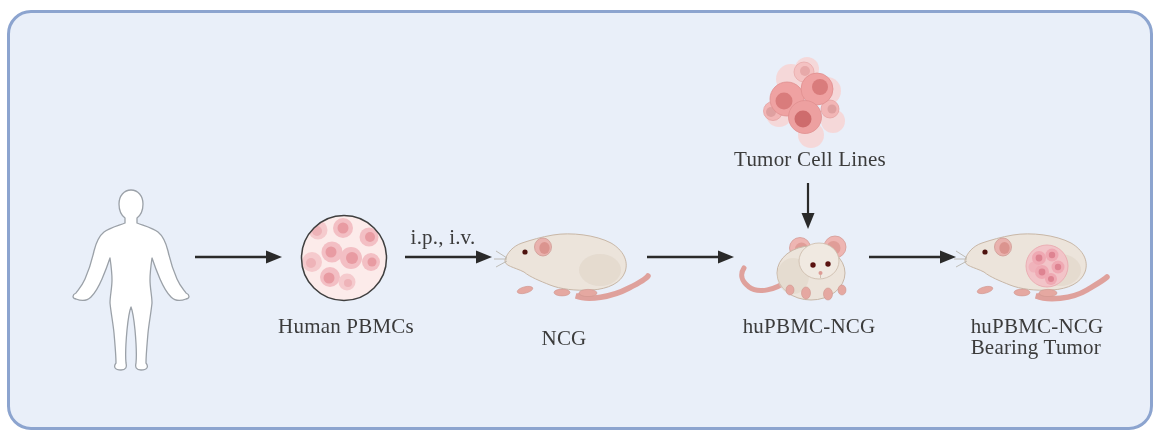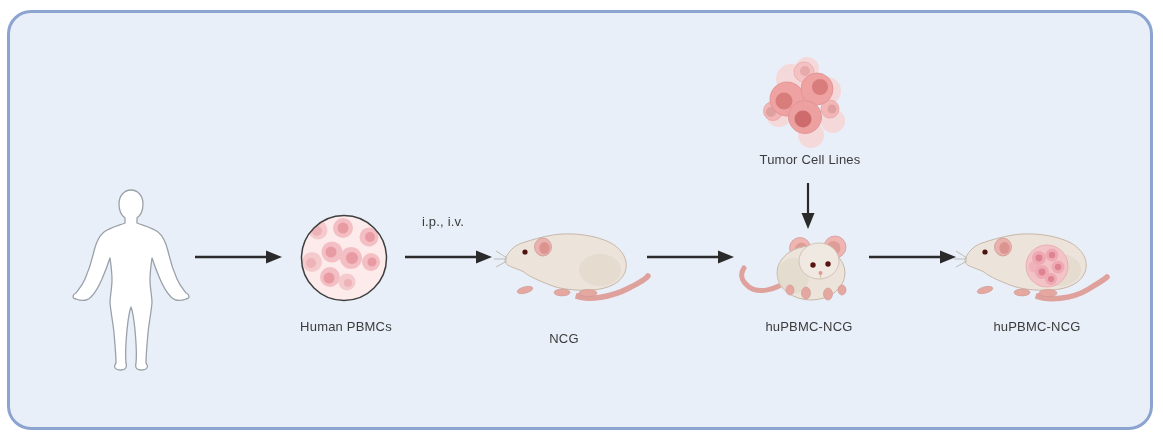--- a/index.html
+++ b/index.html
@@ -15,22 +15,23 @@
     font-family:"Liberation Sans", sans-serif;overflow:hidden;
   }
   .panel{
     position:absolute;left:7px;top:10px;width:1146px;height:420px;
     box-sizing:border-box;border:3.5px solid var(--panel-border);
     border-radius:24px;background:var(--panel-background);
   }
   .abs{position:absolute;}
   .label{
     position:absolute;transform:translateX(-50%);white-space:nowrap;
-    font-size:13px;color:var(--text);letter-spacing:0.2px;text-align:left;
+    font-size:21px;color:var(--text);letter-spacing:0.2px;text-align:left;
     line-height:21px;
+    font-family:Liberation Serif, serif;
   }
   svg{display:block;overflow:visible;}
 </style>
 </head>
 <body>
 
 <div class="stage">
   <div class="panel"></div>
 
   <div class="abs" style="left:72px;top:189px;width:118px;height:186px;">
@@ -83,21 +84,21 @@
         <circle cx="32" cy="65" r="10" fill="#f3bfc4"></circle>
           <circle cx="31" cy="66" r="5.5" fill="#e89ba2"></circle>
         <circle cx="49" cy="70" r="8.5" fill="#f5cacd"></circle>
           <circle cx="50" cy="71" r="4" fill="#eeb3b8"></circle>
       </g>
       <circle cx="46" cy="46" r="42.5" fill="none" stroke="#3f3f3f" stroke-width="1.5"></circle>
     </svg>
   </div>
   <div class="label" style="left:346px;top:316px;">Human PBMCs</div>
 
-  <div class="label" style="left:443px;top:211px;">i.p., i.v.</div>
+  <div class="label" style="left:443px;top:227px;">i.p., i.v.</div>
   <div class="abs" style="left:404px;top:249px;width:88px;height:16px;">
     <svg width="88" height="16" viewBox="0 0 88 16">
       <line x1="1" y1="8" x2="74" y2="8" stroke="var(--arrow)" stroke-width="2.4"></line>
       <polygon points="72,1.5 88,8 72,14.5" fill="var(--arrow)"></polygon>
     </svg>
   </div>
 
   <div class="abs" style="left:492px;top:227px;width:160px;height:80px;">
     <svg width="160" height="80" viewBox="0 0 160 80">
       <path d="M105,45 C103,61 94,70 84,69 C96,74 120,70 137,61 C147,56 154,52 156,49" fill="none" stroke="#dfa19c" stroke-width="5.5" stroke-linecap="round"></path>
@@ -206,14 +207,15 @@
       <circle cx="106" cy="40" r="6.5" fill="#efa9b3"></circle>
         <circle cx="106" cy="40" r="3.2" fill="#de8391"></circle>
       <circle cx="90" cy="45" r="7" fill="#efa9b3"></circle>
         <circle cx="90" cy="45" r="3.4" fill="#de8391"></circle>
       <circle cx="99" cy="52" r="6" fill="#efa9b3"></circle>
         <circle cx="99" cy="52" r="3" fill="#de8391"></circle>
     </svg>
   </div>
   <div class="label" style="left:1037px;top:316px;">
     <span style="display:block">huPBMC-NCG</span>
+    <span style="display:block">Bearing Tumor</span>
   </div>
 </div>
 
 </body></html>

